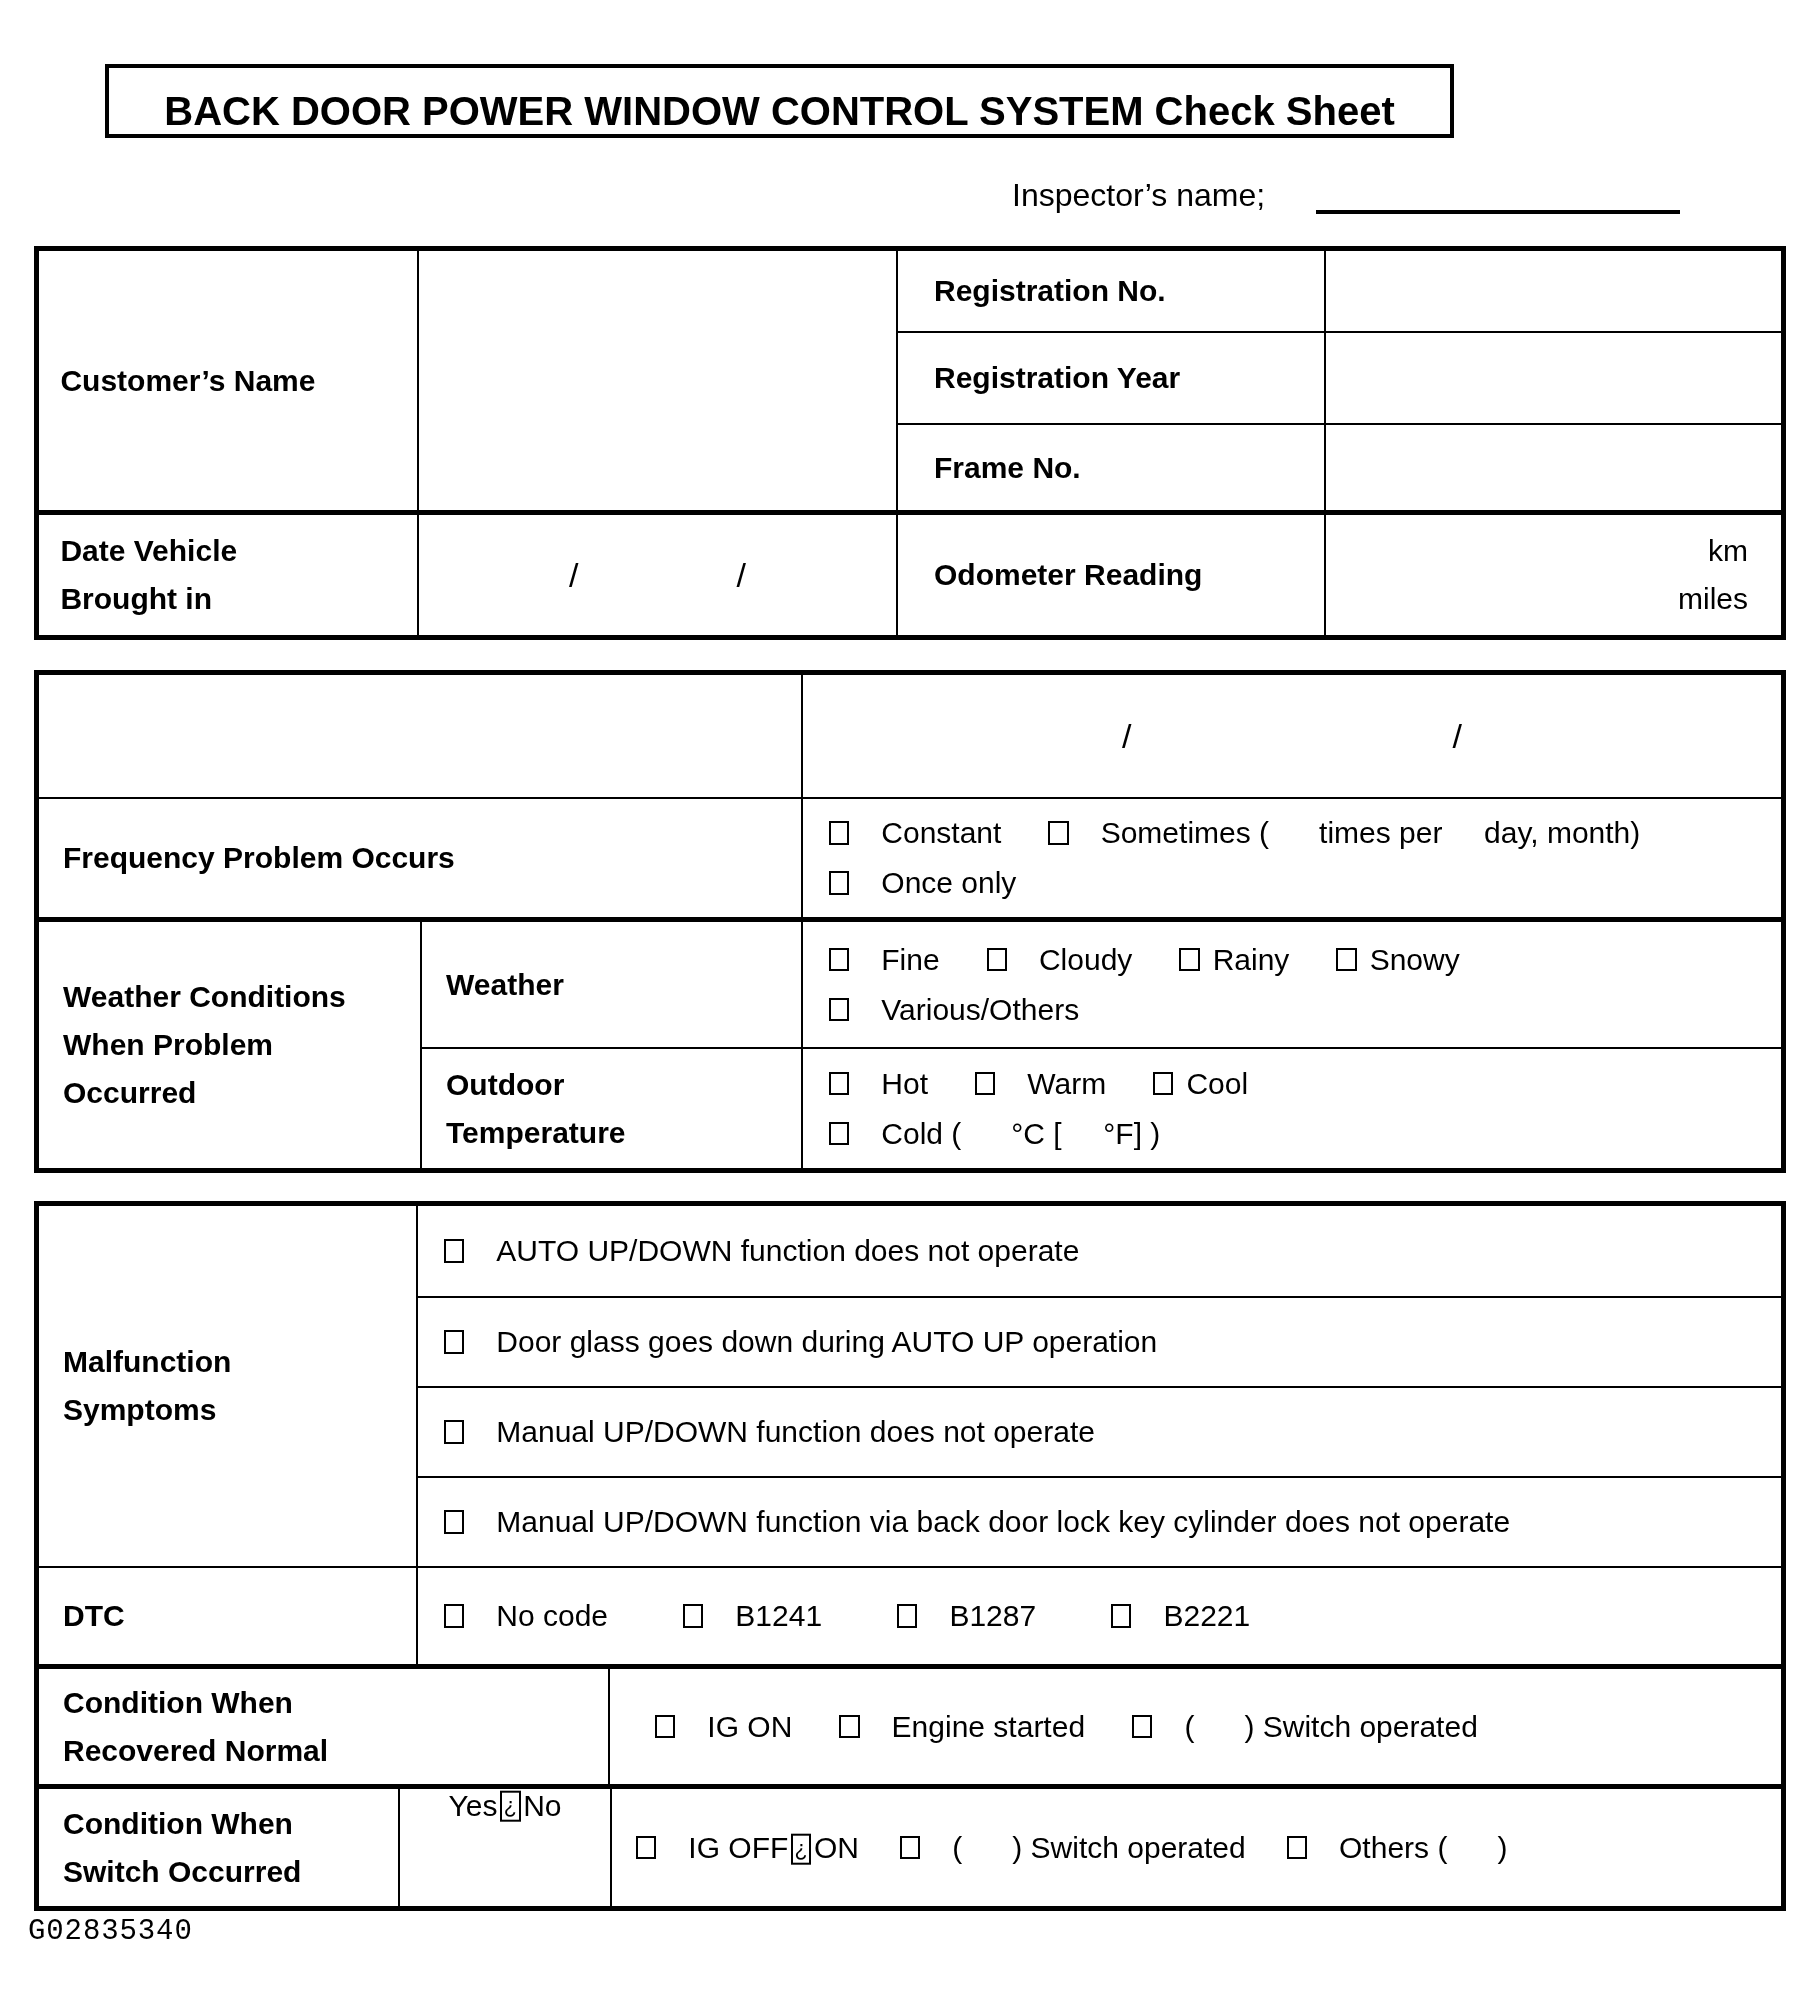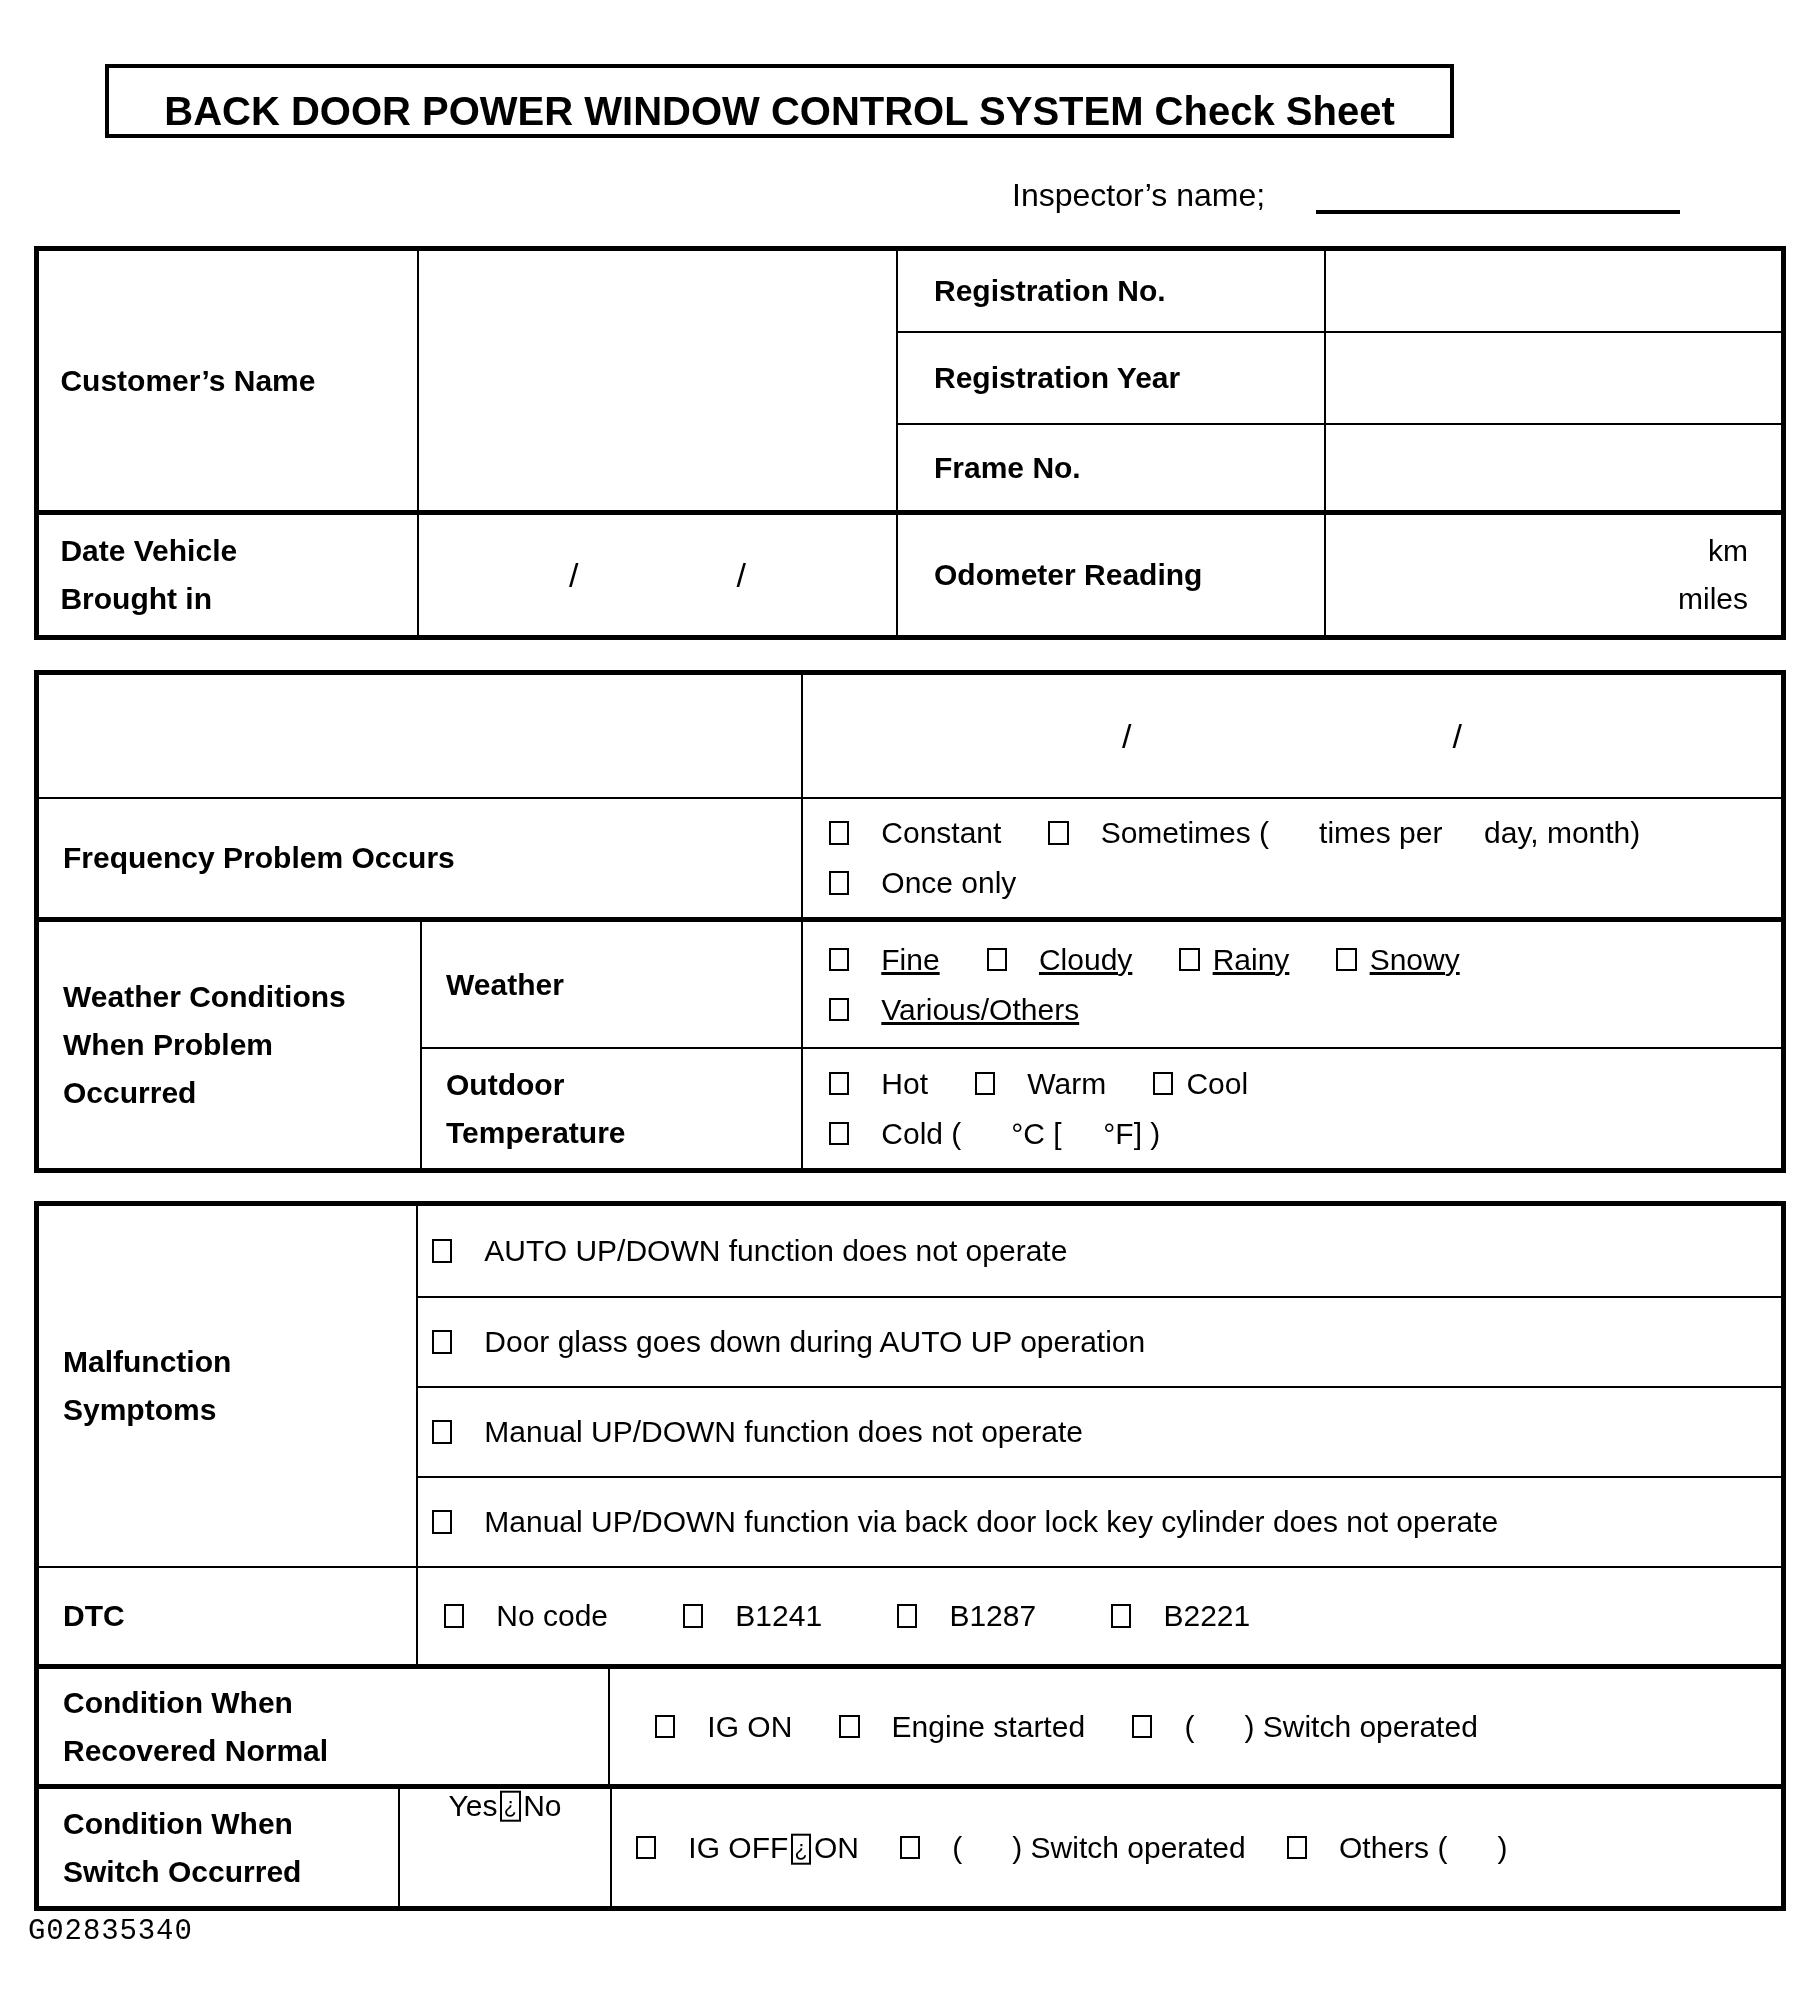--- a/index.html
+++ b/index.html
@@ -77,21 +77,21 @@
     left:34px; top:670px; width:1752px; height:503px;
     display:grid;
     grid-template-columns:381px 381px 1fr;
     grid-template-rows:122px 120px 130px 1fr;
   }
 
   
   #t3 { left:34px; top:1201px; width:1752px; display:flex; flex-direction:column; }
   .t3row { display:flex; box-sizing:border-box; }
   .malf-right { flex:1; display:flex; flex-direction:column; border-left:2.6px solid #000; }
-  .malf-item { box-sizing:border-box; height:99px; display:flex; align-items:center; padding-left:14px; font-size:30px; }
+  .malf-item { box-sizing:border-box; height:99px; display:flex; align-items:center; padding-left:26px; font-size:30px; }
 
   .footer-code { left:28px; top:1915px; font-size:29px; letter-spacing:0.9px;font-family:Liberation Mono, monospace; }
 </style>
 </head>
 <body>
 
 <div class="abs title-box">
   <span>BACK DOOR POWER WINDOW CONTROL SYSTEM Check Sheet</span>
 </div>
 
@@ -167,21 +167,21 @@
   </div>
 
   <div class="cell btk label" style="grid-area:3/1/5/2;">
     <span>Weather Conditions</span>
     <span>When Problem</span>
     <span>Occurred</span>
   </div>
   <div class="cell bl btk label" style="grid-area:3/2/4/3;">
     <span>Weather</span>
   </div>
-  <div class="cell bl btk opts" style="grid-area:3/3/4/4;text-decoration:underline;">
+  <div class="cell bl btk opts" style="grid-area:3/3/4/4;">
     <div class="optline">
       <span class="opt">
         <span class="cb"></span>
         <span>Fine</span>
       </span>
       <span class="opt">
         <span class="cb"></span>
         <span>Cloudy</span>
       </span>
       <span class="opt tight">

